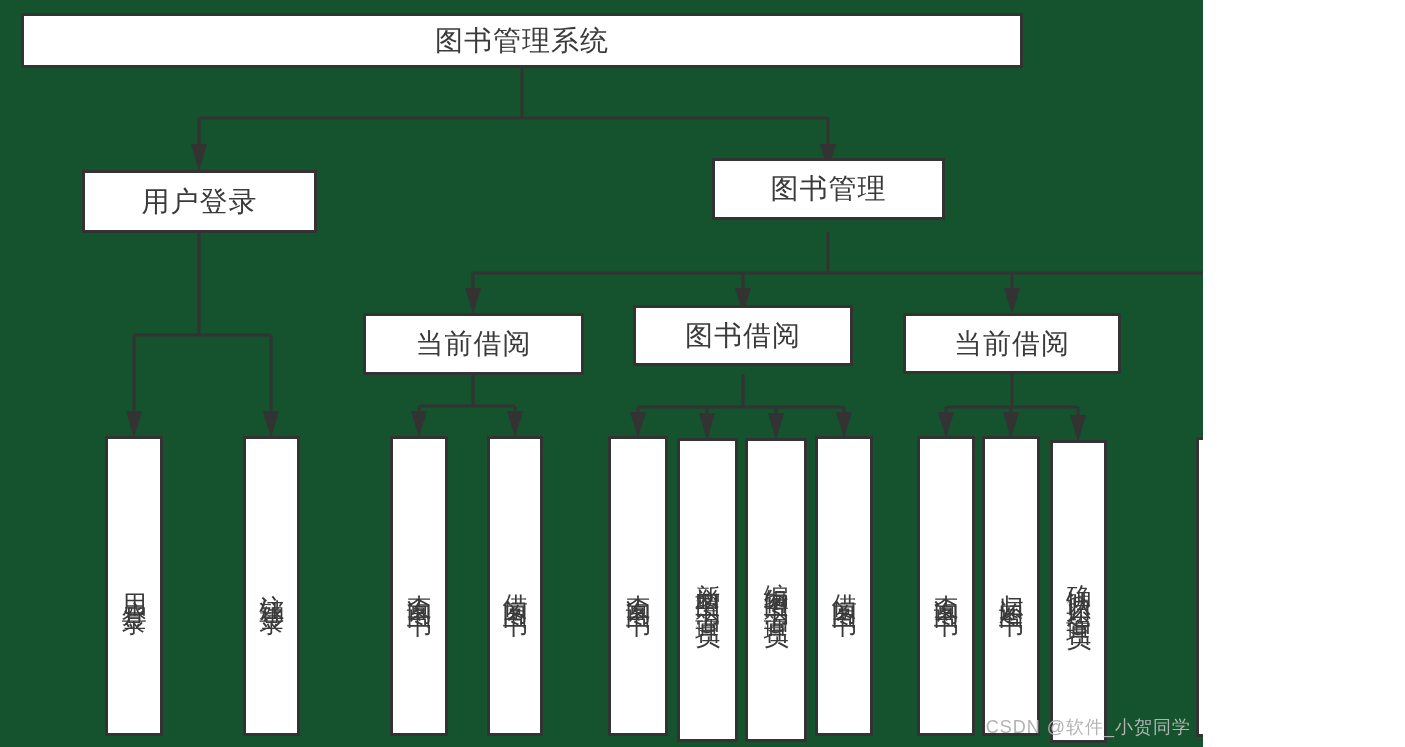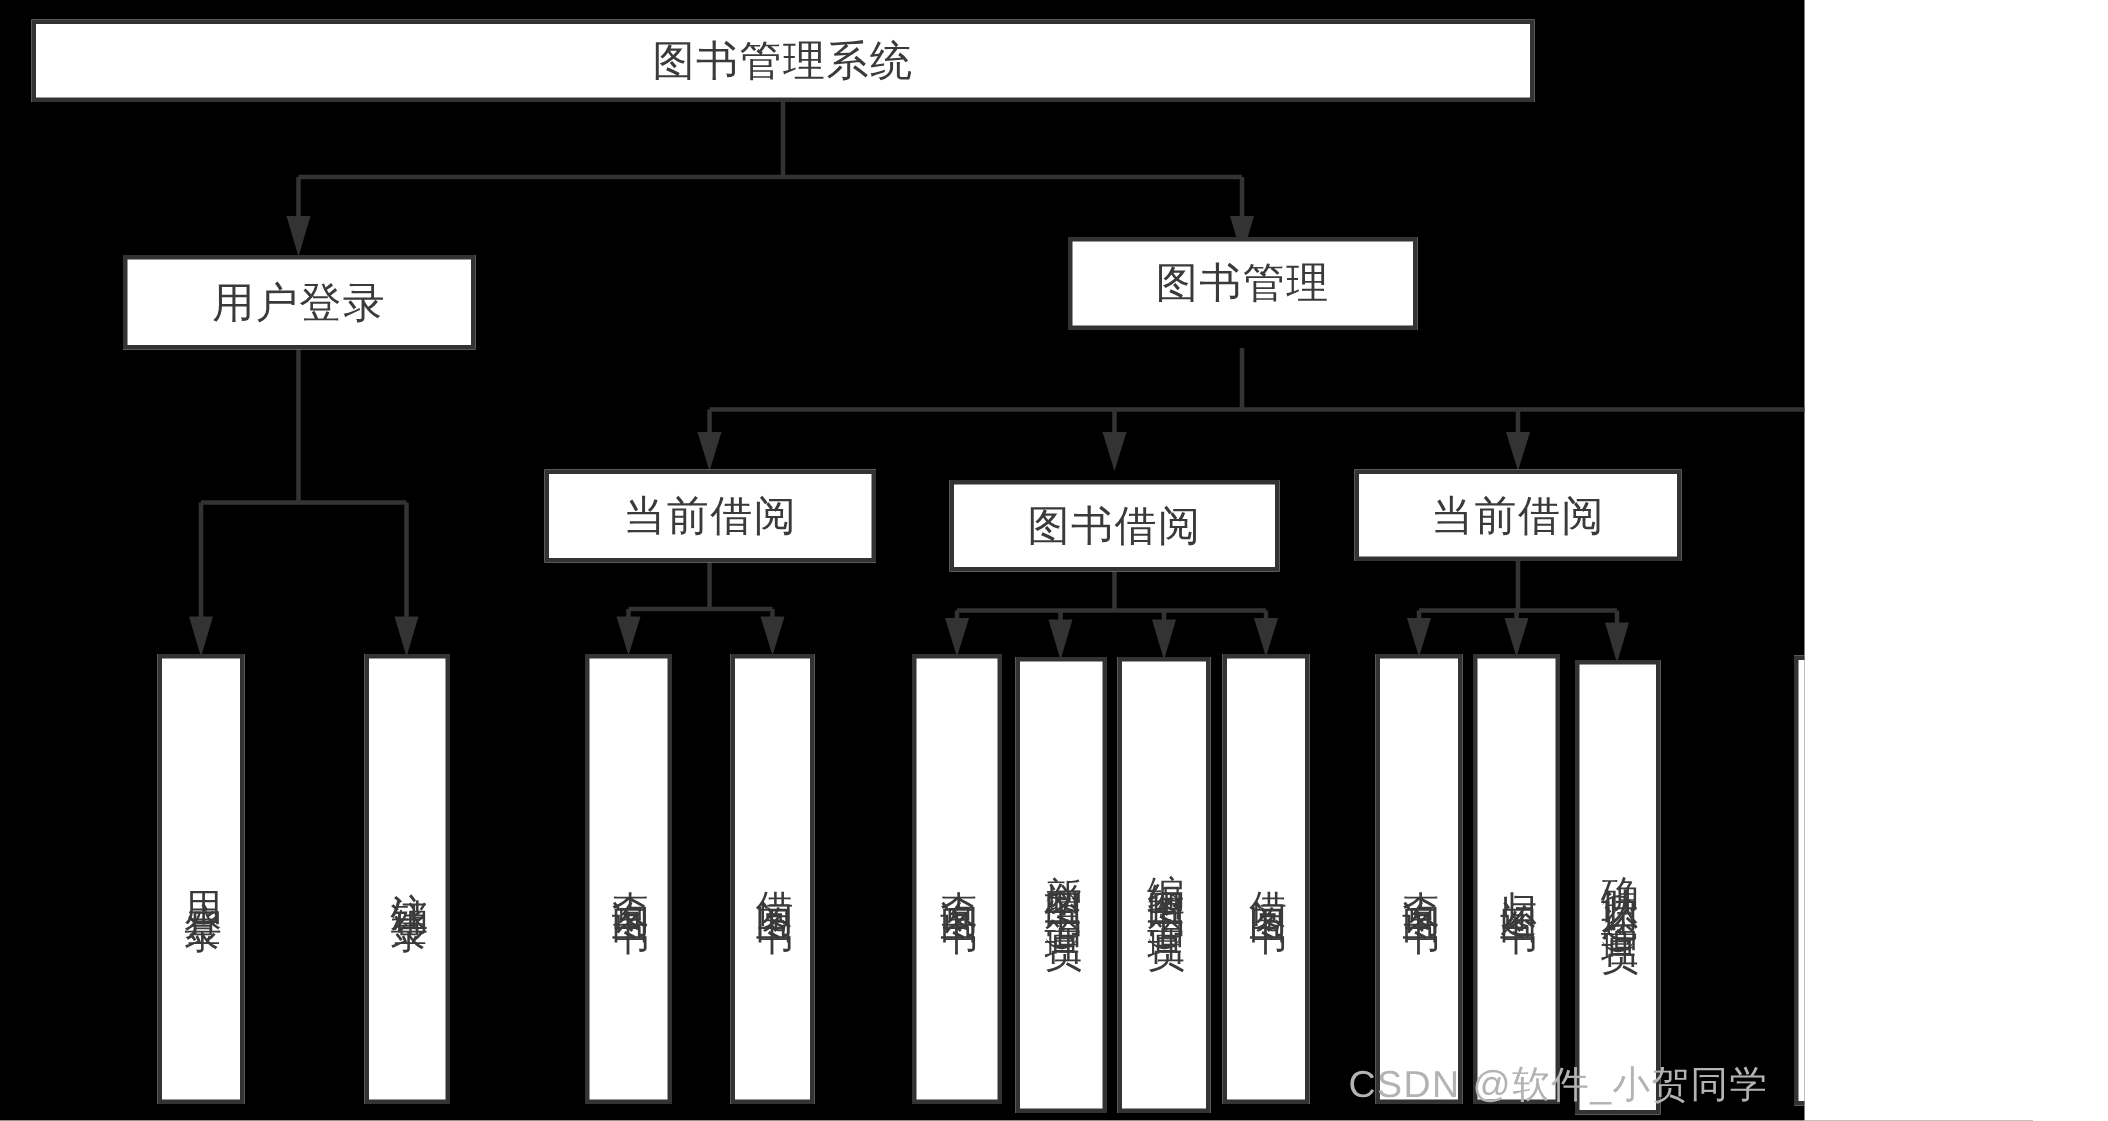--- a/index.html
+++ b/index.html
@@ -5,21 +5,21 @@
   html, body {
     margin: 0;
     padding: 0;
     background: #ffffff;
     font-family: "Liberation Sans", "DejaVu Sans", sans-serif;
   }
   #canvas {
     position: relative;
     width: 1203px;
     height: 747px;
-    background: #000000;
+    background: #14532d;
     overflow: hidden;
   }
   #connectors {
     position: absolute;
     left: 0;
     top: 0;
     width: 1405px;
     height: 747px;
   }
   .node {
@@ -40,23 +40,23 @@
   }
   .vbox {
     font-size: 25px;
     writing-mode: vertical-rl;
     text-orientation: mixed;
     letter-spacing: 6px;
     line-height: 1.1;
   }
   .watermark {
     position: absolute;
-    right: 24px;
+    right: 12px;
     bottom: 8px;
-    font-size: 25px;
+    font-size: 18px;
     color: #b3b3b3;
     letter-spacing: 1px;
     white-space: nowrap;
   }
 </style>
 </head>
 <body>
 
 <div id="canvas">
 
@@ -123,21 +123,21 @@
       <polygon points="1335,412 1351,412 1343,439"></polygon>
     </g>
   </svg>
 
   <div class="node hbox" style="left:21px; top:13px; width:1002px; height:55px;">图书管理系统</div>
 
   <div class="node hbox" style="left:82px; top:170px; width:235px; height:63px;">用户登录</div>
   <div class="node hbox" style="left:712px; top:158px; width:233px; height:62px;">图书管理</div>
 
   <div class="node hbox" style="left:363px; top:313px; width:221px; height:62px;">当前借阅</div>
-  <div class="node hbox" style="left:633px; top:320px; width:220px; height:61px;">图书借阅</div>
+  <div class="node hbox" style="left:633px; top:305px; width:220px; height:61px;">图书借阅</div>
   <div class="node hbox" style="left:903px; top:313px; width:218px; height:61px;">当前借阅</div>
 
   <div class="node vbox" style="left:105px; top:436px; width:58px; height:300px;">用户登录</div>
   <div class="node vbox" style="left:243px; top:436px; width:57px; height:300px;">注销登录</div>
 
   <div class="node vbox" style="left:390px; top:436px; width:58px; height:300px;">查询图书</div>
   <div class="node vbox" style="left:487px; top:436px; width:56px; height:300px;">借阅图书</div>
 
   <div class="node vbox" style="left:608px; top:436px; width:60px; height:300px;">查询图书</div>
   <div class="node vbox" style="left:677px; top:438px; width:61px; height:304px;">新增图书（管理员）</div>

